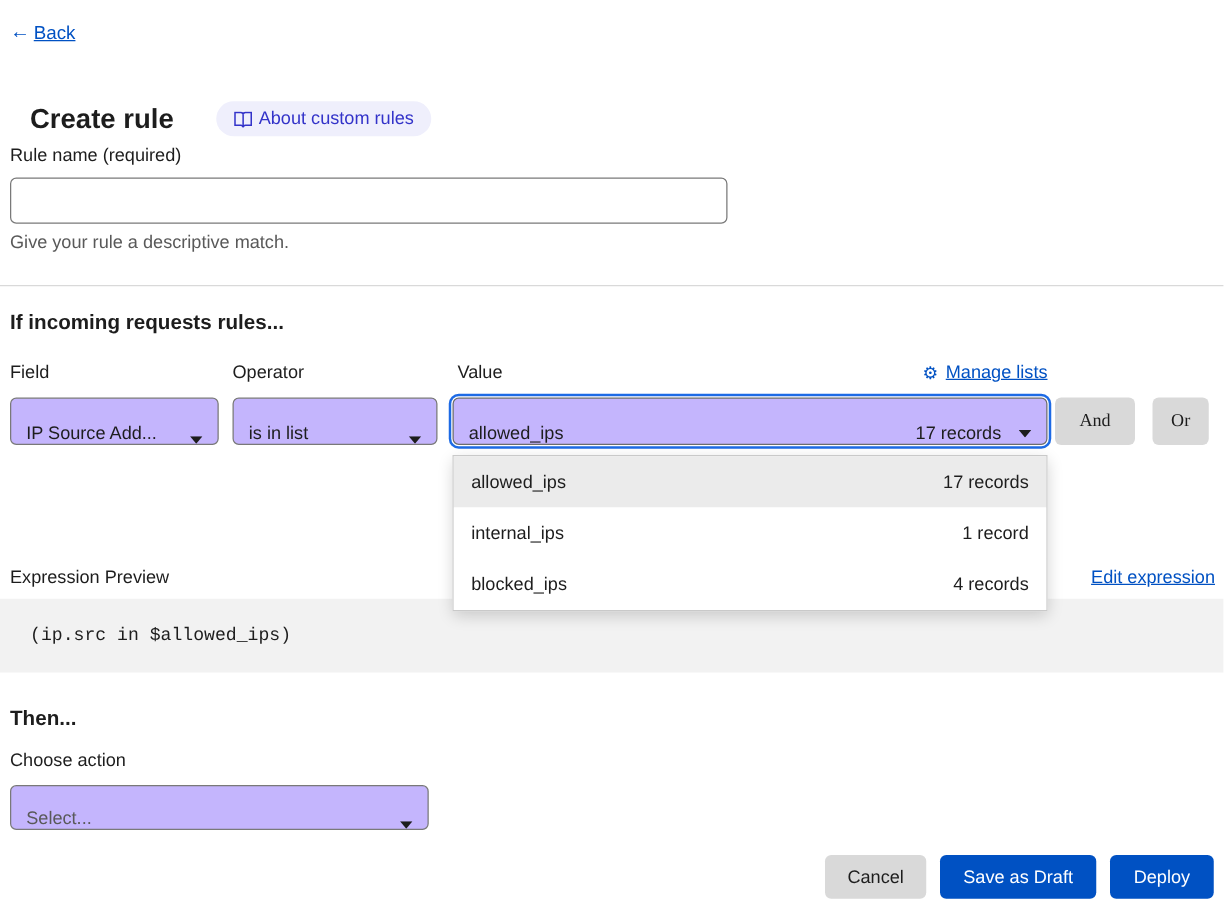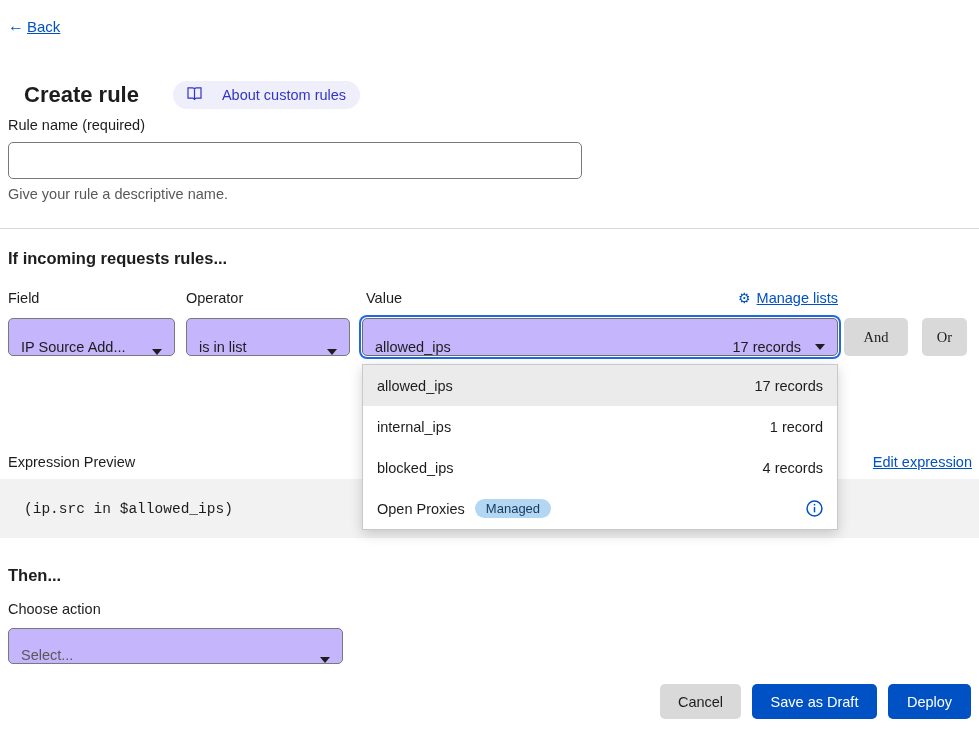--- a/index.html
+++ b/index.html
@@ -13,21 +13,21 @@
     overflow:hidden;
   }
   a{cursor:pointer;}
   .back-link{position:absolute;left:8px;top:17px;display:flex;align-items:center;gap:3px;color:#0051c3;font-size:15px;}
   .back-arrow{text-decoration:none;font-size:16px;}
   .back-text{text-decoration:underline;}
 
   .title-row{position:absolute;left:8px;top:66px;display:flex;align-items:center;gap:18px;}
   .page-title{margin:16px;font-size:22px;font-weight:700;color:#1d1d1d;}
   .about-badge{
-    display:inline-flex;gap:20px;
+    display:inline-flex;align-items:center;gap:5px;
     background:#efeffc;color:#3333c9;
     padding:6px 14px;border-radius:15px;font-size:14.5px;text-decoration:none;
   }
 
   .label{position:absolute;font-size:14.5px;color:#1d1d1d;}
   .helper{position:absolute;left:8px;top:186px;color:#595959;font-size:14.5px;}
 
   .rule-name-input{
     position:absolute;left:8px;top:142px;width:574px;height:37px;
     border:1px solid #797979;border-radius:5px;box-sizing:border-box;
@@ -124,21 +124,21 @@
       <svg class="book-icon" width="15" height="13" viewBox="0 0 16 14">
         <path d="M1 1 h5 a2 2 0 0 1 2 2 a2 2 0 0 1 2 -2 h5 v11 h-5 a2 2 0 0 0 -2 2 a2 2 0 0 0 -2 -2 H1 Z" fill="none" stroke="#3333c9" stroke-width="1.3"></path>
         <line x1="8" y1="3" x2="8" y2="14" stroke="#3333c9" stroke-width="1.3"></line>
       </svg>
       <span>About custom rules</span>
     </a>
   </div>
 
   <div class="label" style="left:8px;top:117px;">Rule name (required)</div>
   <input class="rule-name-input" type="text" value="" style="">
-  <div class="helper">Give your rule a descriptive name.</div>
+  <div class="helper">Give your rule a descriptive match.</div>
 
   <div class="divider"></div>
 
   <h2 class="section-heading" style="left:8px;top:249px;">If incoming requests rules...</h2>
 
   <div class="label" style="left:8px;top:290px;">Field</div>
   <div class="label" style="left:186px;top:290px;">Operator</div>
   <div class="label" style="left:366px;top:290px;">Value</div>
 
   <a class="manage-lists">
@@ -185,31 +185,20 @@
           <span>internal_ips</span>
         </span>
       <span>1 record</span>
     </div>
     <div class="dd-row">
       <span class="dd-left">
           <span>blocked_ips</span>
         </span>
       <span>4 records</span>
     </div>
-    <div class="dd-row">
-      <span class="dd-left">
-        <span>Open Proxies</span>
-        <span class="managed-badge">Managed</span>
-      </span>
-      <svg class="info-icon" width="17" height="17" viewBox="0 0 16 16">
-        <circle cx="8" cy="8" r="7" fill="none" stroke="#0051c3" stroke-width="1.4"></circle>
-        <rect x="7.3" y="6.6" width="1.4" height="5" fill="#0051c3"></rect>
-        <rect x="7.3" y="3.7" width="1.4" height="1.5" fill="#0051c3"></rect>
-      </svg>
-    </div>
   </div>
 
   <div class="expr-label">Expression Preview</div>
   <a class="edit-expression">Edit expression</a>
   <div class="code-block">
     <span class="code-text">(ip.src in $allowed_ips)</span>
   </div>
 
   <h2 class="section-heading" style="left:8px;top:566px;">Then...</h2>
   <div class="label" style="left:8px;top:601px;">Choose action</div>

